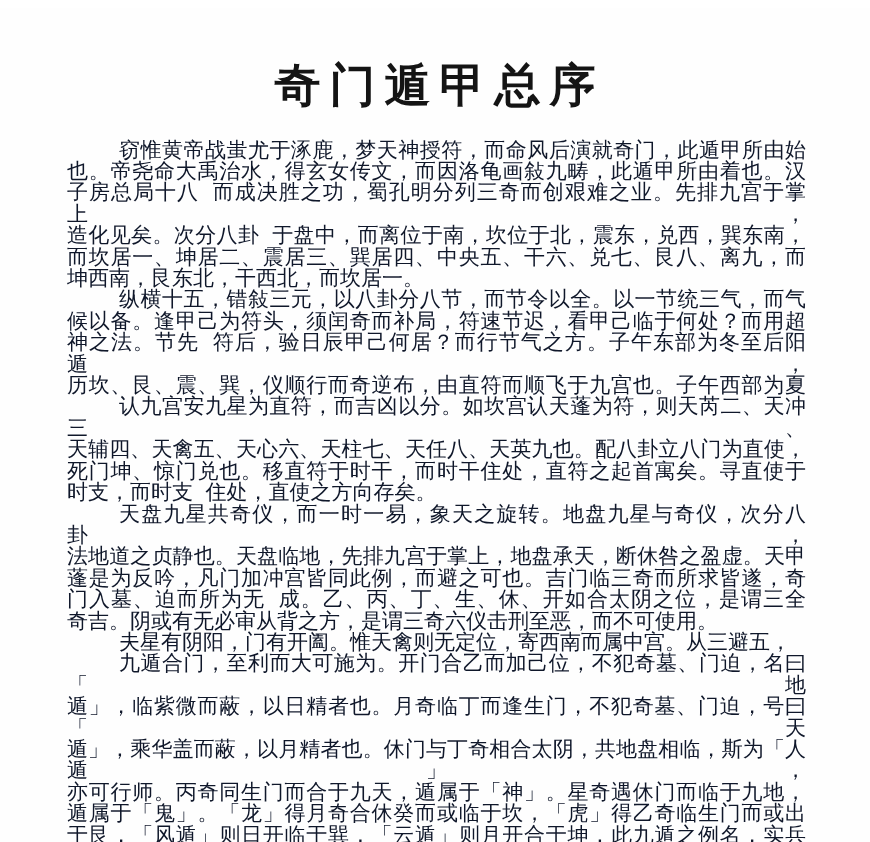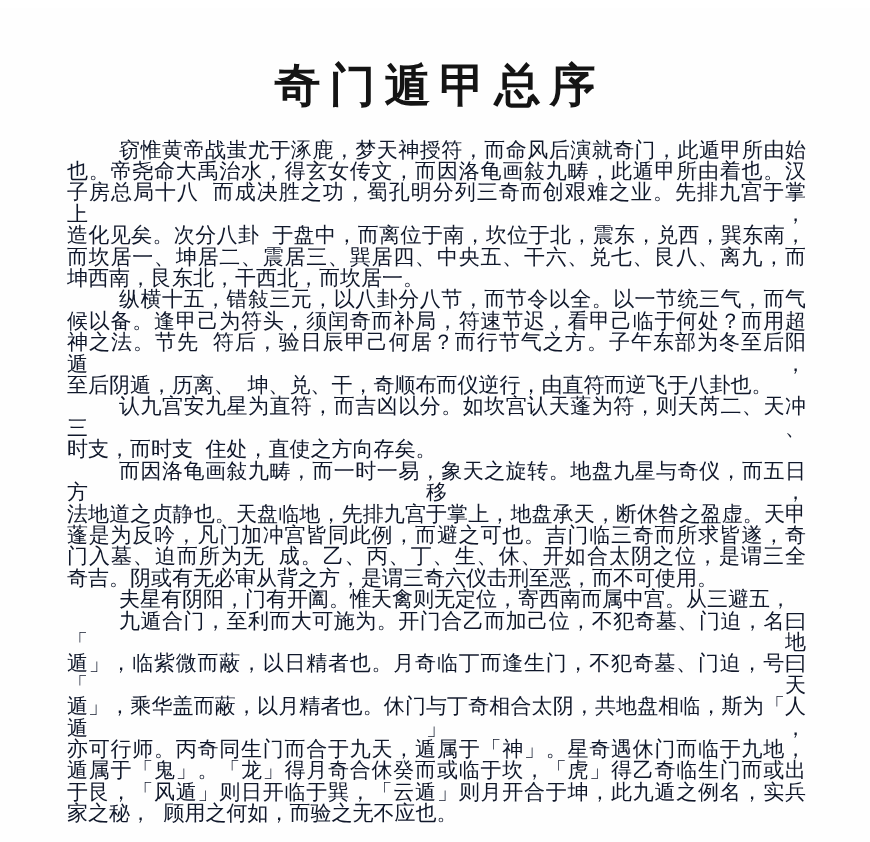--- a/index.html
+++ b/index.html
@@ -53,30 +53,32 @@
       <div class="line">子房总局十八 而成决胜之功，蜀孔明分列三奇而创艰难之业。先排九宫于掌上，</div>
       <div class="line">造化见矣。次分八卦 于盘中，而离位于南，坎位于北，震东，兑西，巽东南，</div>
       <div class="line">而坎居一、坤居二、震居三、巽居四、中央五、干六、兑七、艮八、离九，而</div>
       <div class="line last">坤西南，艮东北，干西北，而坎居一。</div>
     </div>
 
     <div class="para">
       <div class="line first">纵横十五，错敍三元，以八卦分八节，而节令以全。以一节统三气，而气</div>
       <div class="line">候以备。逢甲己为符头，须闰奇而补局，符速节迟，看甲己临于何处？而用超</div>
       <div class="line">神之法。节先 符后，验日辰甲己何居？而行节气之方。子午东部为冬至后阳遁，</div>
-      <div class="line last">至后阴遁，历离、 坤、兑、干，奇顺布而仪逆行，由直符而逆飞于八卦也。</div>
+      <div class="line">历坎、艮、震、巽，仪顺行而奇逆布，由直符而顺飞于九宫也。子午西部为夏</div>
     </div>
 
     <div class="para">
       <div class="line first">认九宫安九星为直符，而吉凶以分。如坎宫认天蓬为符，则天芮二、天冲三、</div>
+      <div class="line">天辅四、天禽五、天心六、天柱七、天任八、天英九也。配八卦立八门为直使，</div>
+      <div class="line">死门坤、惊门兑也。移直符于时干，而时干住处，直符之起首寓矣。寻直使于</div>
       <div class="line last">时支，而时支 住处，直使之方向存矣。</div>
     </div>
 
     <div class="para">
-      <div class="line first">而因洛龟画敍九畴，而一时一易，象天之旋转。地盘九星与奇仪，而五日方移，</div>
+      <div class="line first">天盘九星共奇仪，而一时一易，象天之旋转。地盘九星与奇仪，次分八卦，</div>
       <div class="line">法地道之贞静也。天盘临地，先排九宫于掌上，地盘承天，断休咎之盈虚。天甲</div>
       <div class="line">蓬是为反吟，凡门加冲宫皆同此例，而避之可也。吉门临三奇而所求皆遂，奇</div>
       <div class="line">门入墓、迫而所为无 成。乙、丙、丁、生、休、开如合太阴之位，是谓三全</div>
       <div class="line last">奇吉。阴或有无必审从背之方，是谓三奇六仪击刑至恶，而不可使用。</div>
     </div>
 
     <div class="para">
       <div class="line first last">夫星有阴阳，门有开阖。惟天禽则无定位，寄西南而属中宫。从三避五，</div>
     </div>
 

